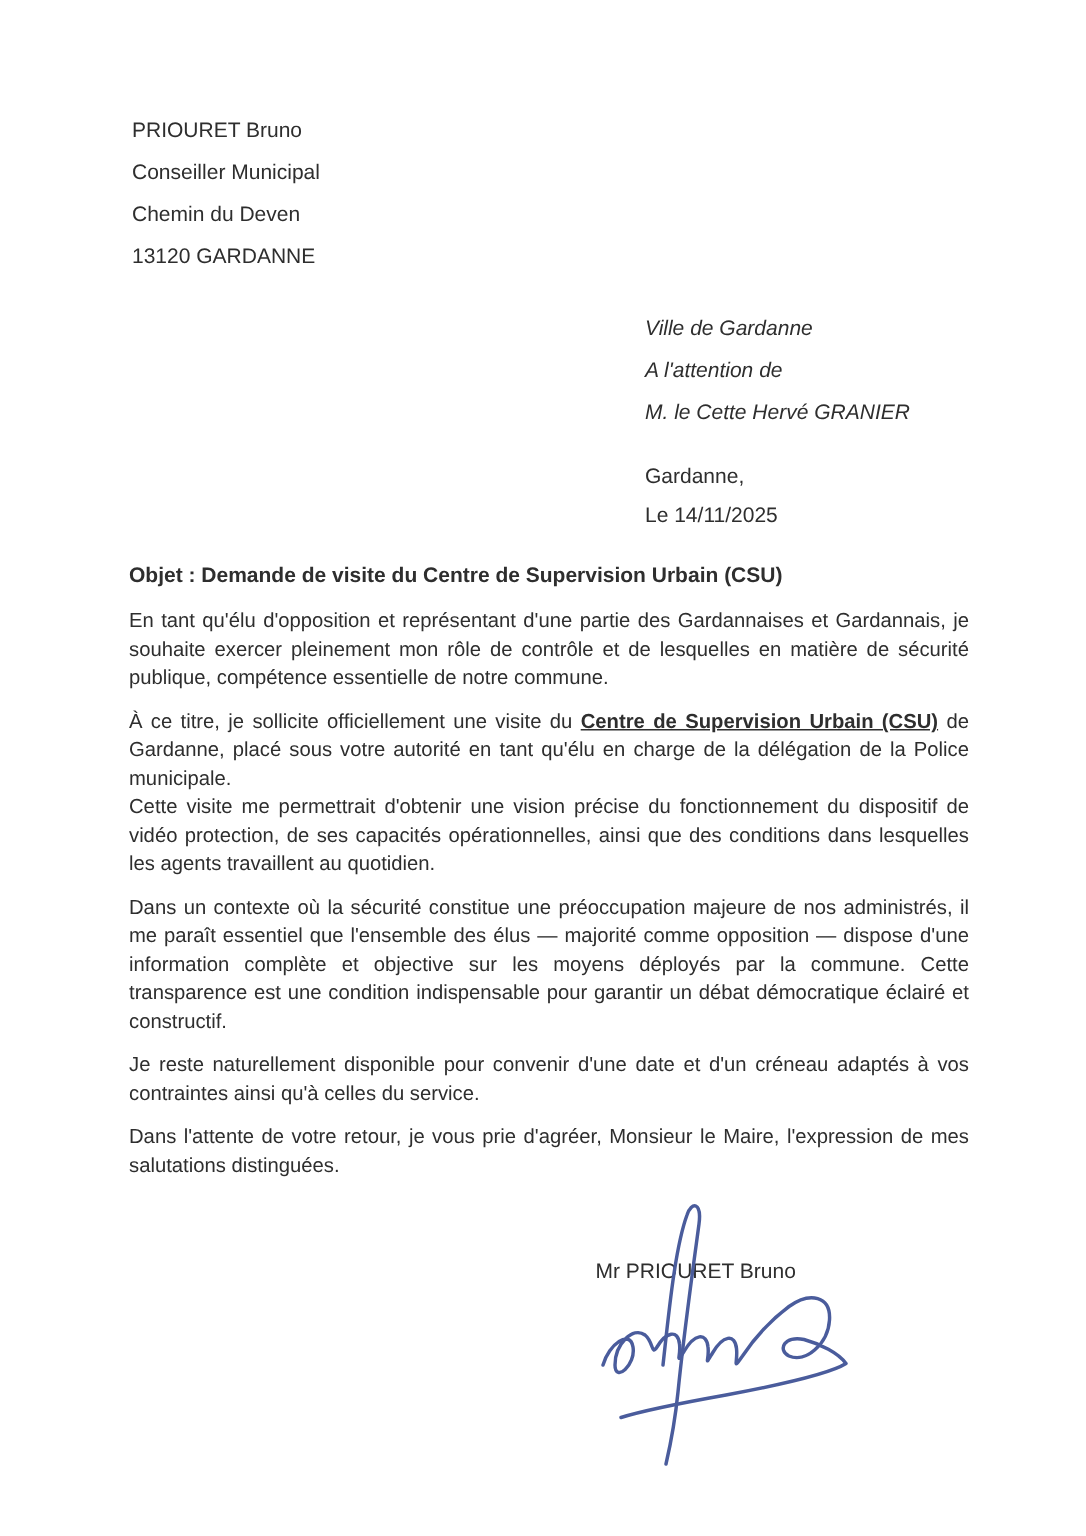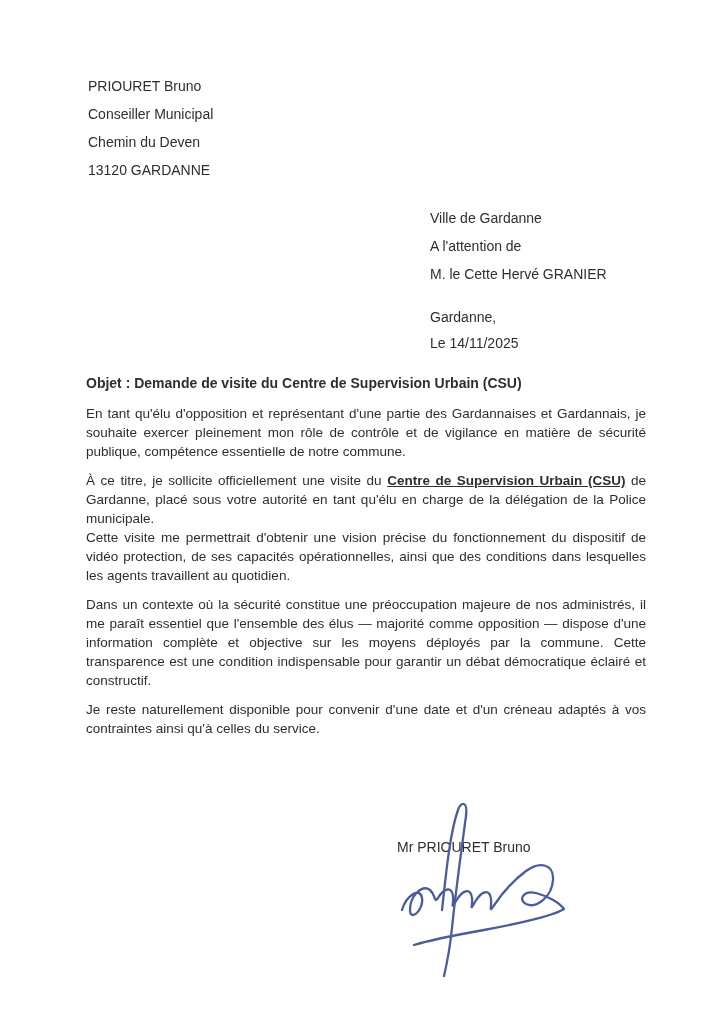--- a/index.html
+++ b/index.html
@@ -7,21 +7,21 @@
     position: relative;
     width: 712px;
     height: 1024px;
     background: #ffffff;
     font-family: "Liberation Sans", sans-serif;
     color: #2e2e2e;
     overflow: hidden;
   }
   .block { position: absolute; font-size: 14px; }
   .sender-block    { left: 88px;  top: 72px;  line-height: 28px; }
-  .recipient-block { left: 430px; top: 204px; line-height: 28px; }
+  .recipient-block { left: 430px; top: 204px; line-height: 28px; font-style: italic; }
   .date-block      { left: 430px; top: 304px; line-height: 26px; }
   .subject-block   { left: 86px;  top: 374px; font-weight: bold; line-height: 19px; }
   .body-block      { left: 86px;  top: 404px; width: 560px; font-size: 13.5px; line-height: 19px; }
   .body-block p    { margin: 0 0 10px 0; text-align: justify; }
   .body-block p.salutation { text-align: left; }
   .para-group      { margin: 0 0 10px 0; }
   .para-group p    { margin: 0; }
   .bold            { font-weight: bold; text-decoration: underline; }
   .sig-name        { left: 397px; top: 838px; line-height: 19px; }
   .sig-svg {
@@ -57,27 +57,28 @@
   </div>
 
   <div class="block date-block">
     <div>Gardanne,</div>
     <div>Le 14/11/2025</div>
   </div>
 
   <div class="block subject-block">Objet : Demande de visite du Centre de Supervision Urbain (CSU)</div>
 
   <div class="block body-block">
-    <p>En tant qu'élu d'opposition et représentant d'une partie des Gardannaises et Gardannais, je souhaite exercer pleinement mon rôle de contrôle et de vigilance en matière de sécurité publique, compétence essentielle de notre commune.</p>
+    <p>En tant qu'élu d'opposition et représentant d'une partie des Gardannaises et Gardannais, je souhaite exercer pleinement mon rôle de contrôle et de lesquelles en matière de sécurité publique, compétence essentielle de notre commune.</p>
     <div class="para-group">
       <p><span>À ce titre, je sollicite officiellement une visite du </span><span class="bold">Centre de Supervision Urbain (CSU)</span><span> de Gardanne, placé sous votre autorité en tant qu'élu en charge de la délégation de la Police municipale.</span></p>
       <p>Cette visite me permettrait d'obtenir une vision précise du fonctionnement du dispositif de vidéo protection, de ses capacités opérationnelles, ainsi que des conditions dans lesquelles les agents travaillent au quotidien.</p>
     </div>
     <p>Dans un contexte où la sécurité constitue une préoccupation majeure de nos administrés, il me paraît essentiel que l'ensemble des élus — majorité comme opposition — dispose d'une information complète et objective sur les moyens déployés par la commune. Cette transparence est une condition indispensable pour garantir un débat démocratique éclairé et constructif.</p>
     <p>Je reste naturellement disponible pour convenir d'une date et d'un créneau adaptés à vos contraintes ainsi qu'à celles du service.</p>
+    <p>Dans l'attente de votre retour, je vous prie d'agréer, Monsieur le Maire, l'expression de mes salutations distinguées.</p>
   </div>
 
   <div class="block sig-name">Mr PRIOURET Bruno</div>
 
   <svg class="sig-svg" viewBox="0 0 210 192" aria-hidden="true">
     <path d="M 46 122 C 50 86, 54 44, 62 22 C 65 13, 72 13, 70 28 C 66 58, 60 100, 56 140 C 54 160, 51 175, 48 188" stroke="#4a5c9c"></path>
     <path d="M 6 122 C 10 108, 24 98, 26 110 C 28 122, 14 134, 14 122 C 14 108, 26 96, 34 102 C 40 107, 38 116, 42 110 C 48 100, 56 98, 57 108 C 58 116, 54 122, 60 113 C 67 101, 75 100, 76 110 C 77 118, 73 124, 79 114 C 86 102, 94 101, 95 111 C 96 120, 92 126, 99 116 C 107 104, 118 92, 130 83 C 144 73, 158 76, 157 92 C 156 108, 141 121, 130 116 C 122 112, 127 102, 140 105 C 151 108, 163 114, 168 121 C 157 128, 120 136, 88 142 C 60 147, 34 152, 18 157" stroke="#4a5c9c"></path>
   </svg>
 
 </div>

